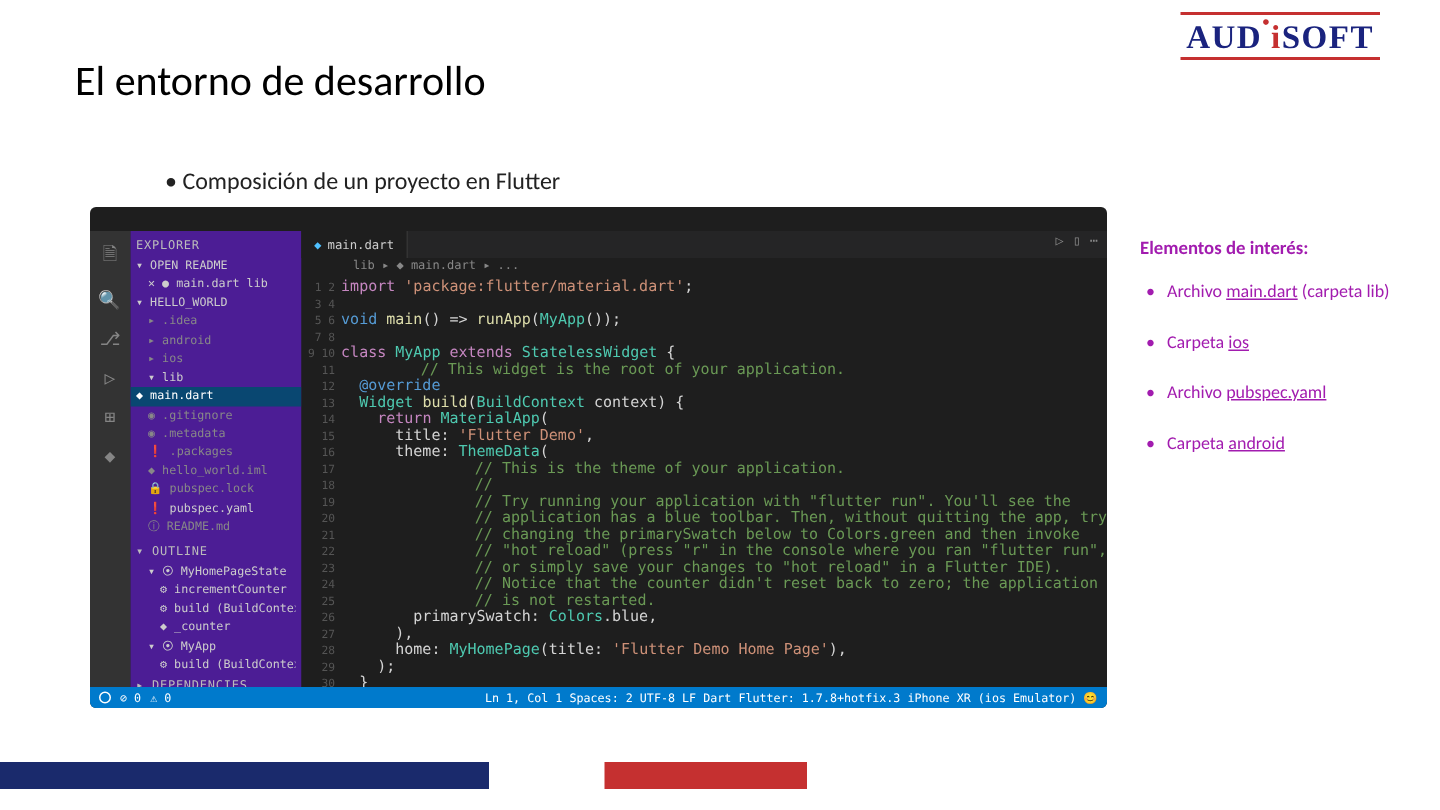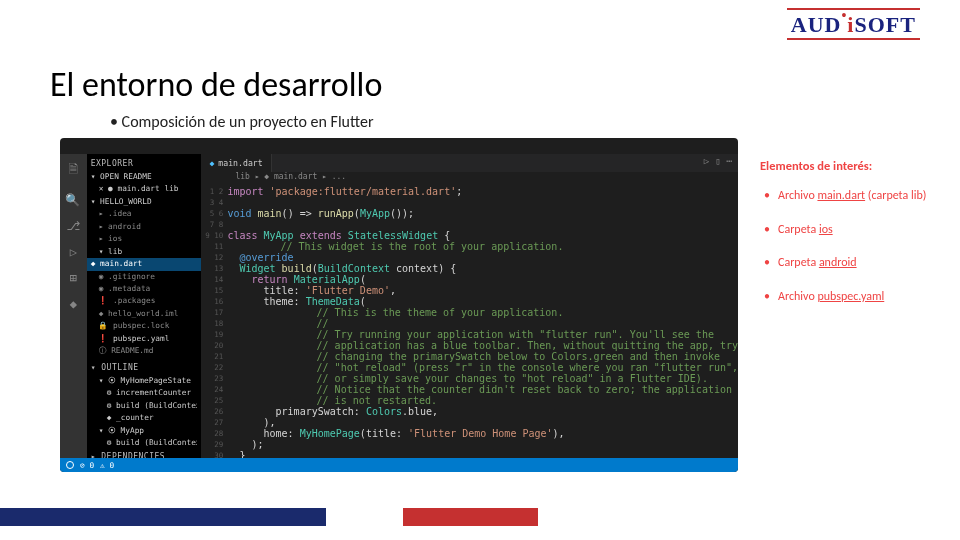--- a/index.html
+++ b/index.html
@@ -5,36 +5,36 @@
   * { margin: 0; padding: 0; box-sizing: border-box; }
   body { width: 960px; height: 540px; background: #fff; font-family: "Calibri", "Segoe UI", sans-serif; position: relative; overflow: hidden; }
 
   
   .logo { position: absolute; top: 8px; right: 40px; font-family: Georgia, serif; font-weight: bold; font-size: 22px; letter-spacing: 1px; border-top: 2px solid #c53030; border-bottom: 2px solid #c53030; padding: 2px 4px 0 4px; }
   .logo .a { color: #1a237e; }
   .logo .red { color: #c53030; }
   .logo .dot { color: #c53030; font-size: 14px; vertical-align: top; position: relative; top: -4px; }
 
   
-  .title { position: absolute; top: 64px; left: 50px; font-size: 34px; font-weight: 500; color: #000; }
+  .title { position: absolute; top: 36px; left: 50px; font-size: 28px; font-weight: 500; color: #000; }
   .subtitle { position: absolute; top: 112px; left: 110px; font-size: 16px; color: #222; }
   .subtitle::before { content: "• "; }
 
   
   .editor { position: absolute; top: 138px; left: 60px; width: 678px; height: 334px; background: #1e1e1e; border-radius: 4px; font-family: Menlo, Consolas, monospace; font-size: 8.2px; color: #d4d4d4; overflow: hidden; }
   .titlebar { height: 16px; background: #323233; display: flex; align-items: center; gap: 4px; padding: 0 6px; color: #aaa; font-size: 8px; }
   .wdot { width: 7px; height: 7px; border-radius: 50%; }
   .wdot.red { background: #ff5f56; } .wdot.yel { background: #ffbd2e; } .wdot.gre { background: #27c93f; }
   .titlebar-txt { margin: 0 auto; }
 
   .editor-body { position: absolute; top: 16px; bottom: 14px; left: 0; right: 0; display: flex; }
   .activitybar { width: 28px; background: #333; display: flex; flex-direction: column; align-items: center; padding-top: 6px; gap: 12px; color: #858585; font-size: 12px; }
   .activitybar span { cursor: default; }
 
-  .sidebar { width: 120px; background: #000000; color: #ccc; font-size: 7.8px; line-height: 1.6; padding: 2px 4px; overflow: hidden; }
+  .sidebar { width: 120px; background: #4c1d95; color: #ccc; font-size: 7.8px; line-height: 1.6; padding: 2px 4px; overflow: hidden; }
   .sb-head { font-size: 8px; color: #bbb; letter-spacing: .5px; margin-top: 2px; }
   .sb-item { white-space: nowrap; overflow: hidden; }
   .sb-item.dim { color: #888; }
   .sb-item.hl { background: #094771; color: #fff; margin: 0 -4px; padding: 0 4px; }
   .ind1 { padding-left: 8px; } .ind2 { padding-left: 16px; }
 
   .code-area { flex: 1; background: #1e1e1e; display: flex; position: relative; }
   .tabs { position: absolute; top: 0; left: 0; right: 0; height: 18px; background: #252526; display: flex; align-items: center; }
   .tab { background: #1e1e1e; height: 100%; display: flex; align-items: center; padding: 0 8px; color: #ccc; border-right: 1px solid #333; gap: 4px; }
   .run-icons { position: absolute; right: 6px; top: 2px; color: #888; font-size: 9px; display: flex; gap: 6px; }
@@ -43,21 +43,21 @@
   .code { flex: 1; padding-top: 32px; white-space: pre; font-size: 10px; line-height: 11px; overflow: hidden; }
 
   .kw { color: #c586c0; } .cls { color: #4ec9b0; } .fn { color: #dcdcaa; } .str { color: #ce9178; } .cmt { color: #6a9955; margin-left: 41px; } .typ { color: #569cd6; } .dim { color: #808080; }
 
   .statusbar { position: absolute; bottom: 0; left: 0; right: 0; height: 14px; background: #007acc; color: #fff; font-size: 7.8px; display: flex; align-items: center; padding: 0 6px; gap: 10px; }
   .statusbar .spacer { flex: 1; }
   .status-left { display: flex; gap: 6px; align-items: center; }
   .circle-icon { display: inline-block; width: 8px; height: 8px; border: 1px solid #fff; border-radius: 50%; }
 
   
-  .notes { position: absolute; top: 158px; left: 760px; width: 180px; font-size: 12px; color: #ef4444; }
+  .notes { position: absolute; top: 158px; left: 760px; width: 180px; font-size: 12px; color: #a21caf; }
   .notes-head { font-weight: bold; margin-bottom: 14px; font-size: 12.5px; }
   .notes ul { list-style: none; margin-top: 15px; }
   .notes li { position: relative; padding-left: 18px; margin-bottom: 18px; line-height: 1.3; }
   .notes li::before { content: "•"; position: absolute; left: 4px; top: 0; }
   .notes u { text-decoration: underline; }
 
   
   .stripe { position: absolute; left: 0; bottom: 14px; width: 100%; height: 18px; display: flex; }
   .stripe div:nth-child(1){ flex: 0 0 34%; background: #1a2a6c; }
   .stripe div:nth-child(2){ flex: 0 0 8%;  background: #fff; }
@@ -197,30 +197,31 @@
     </div>
   </div>
 
   <div class="statusbar">
     <div class="status-left">
       <span class="circle-icon"></span>
       <span>⊘ <span>0</span></span>
       <span>⚠ <span>0</span></span>
     </div>
     <span class="spacer"></span>
+    <span id="status-right">Ln 1, Col 1   Spaces: 2   UTF-8   LF   Dart   Flutter: 1.7.8+hotfix.3   iPhone XR (ios Emulator)   😊</span>
   </div>
 </div>
 
 <div class="notes">
   <div class="notes-head">Elementos de interés:</div>
   <ul id="notes-list">
       <li>Archivo <u>main.dart</u> (carpeta lib)</li>
       <li>Carpeta <u>ios</u></li>
+      <li>Archivo <u>pubspec.yaml</u></li>
       <li>Carpeta <u>android</u></li>
-      <li>Archivo <u>pubspec.yaml</u></li>
     </ul>
 </div>
 
 <div class="stripe">
     <div></div>
     <div></div>
     <div></div>
     <div></div>
   </div>
 

